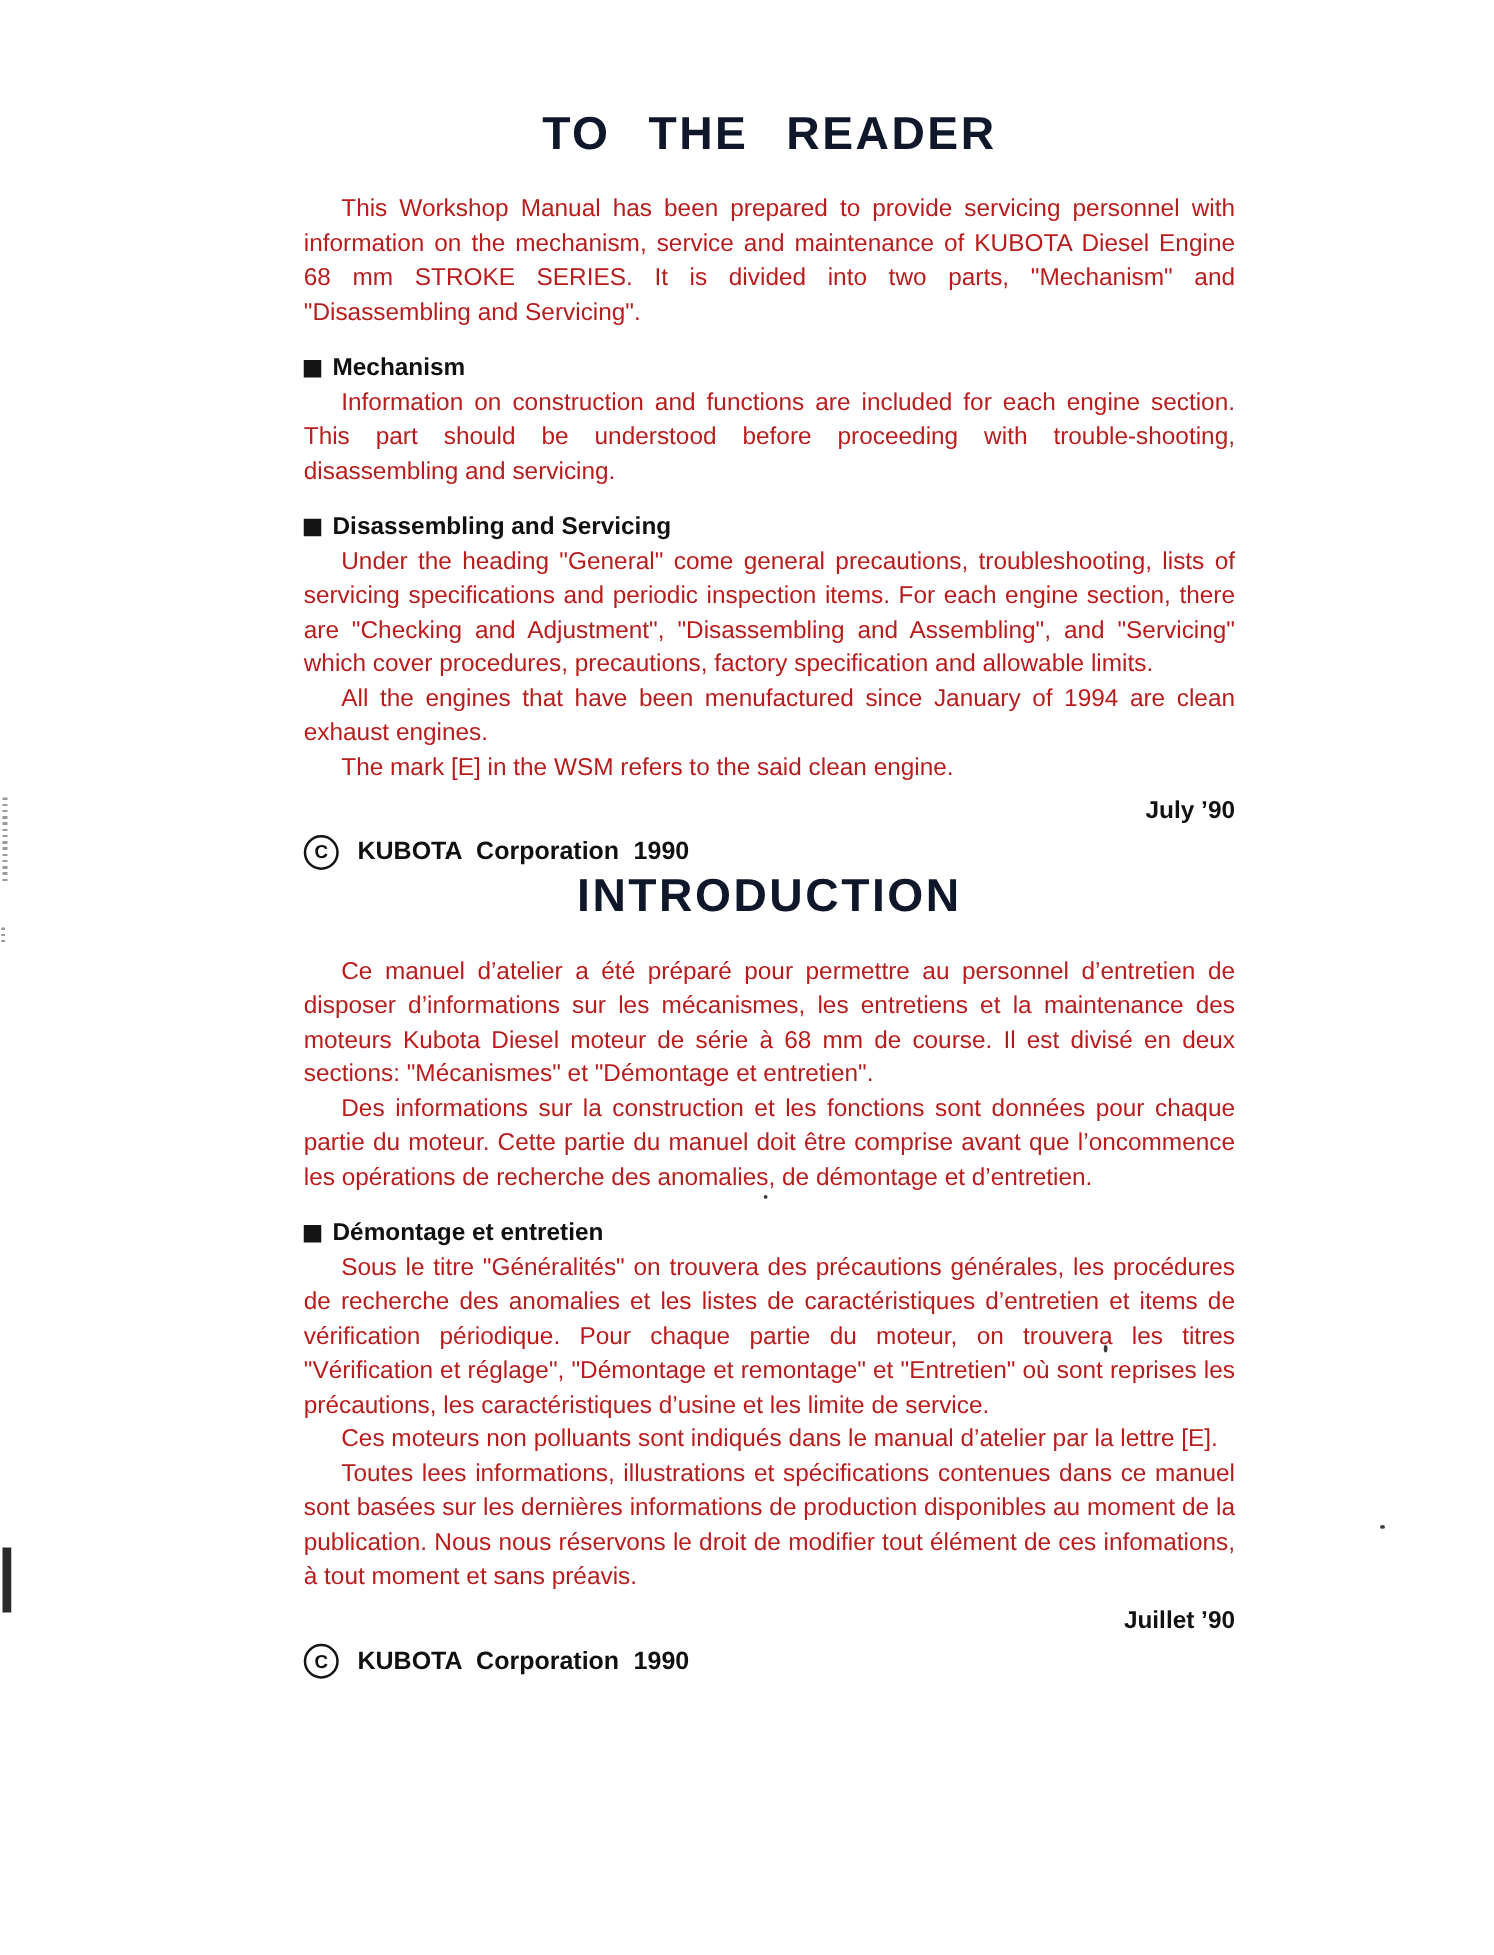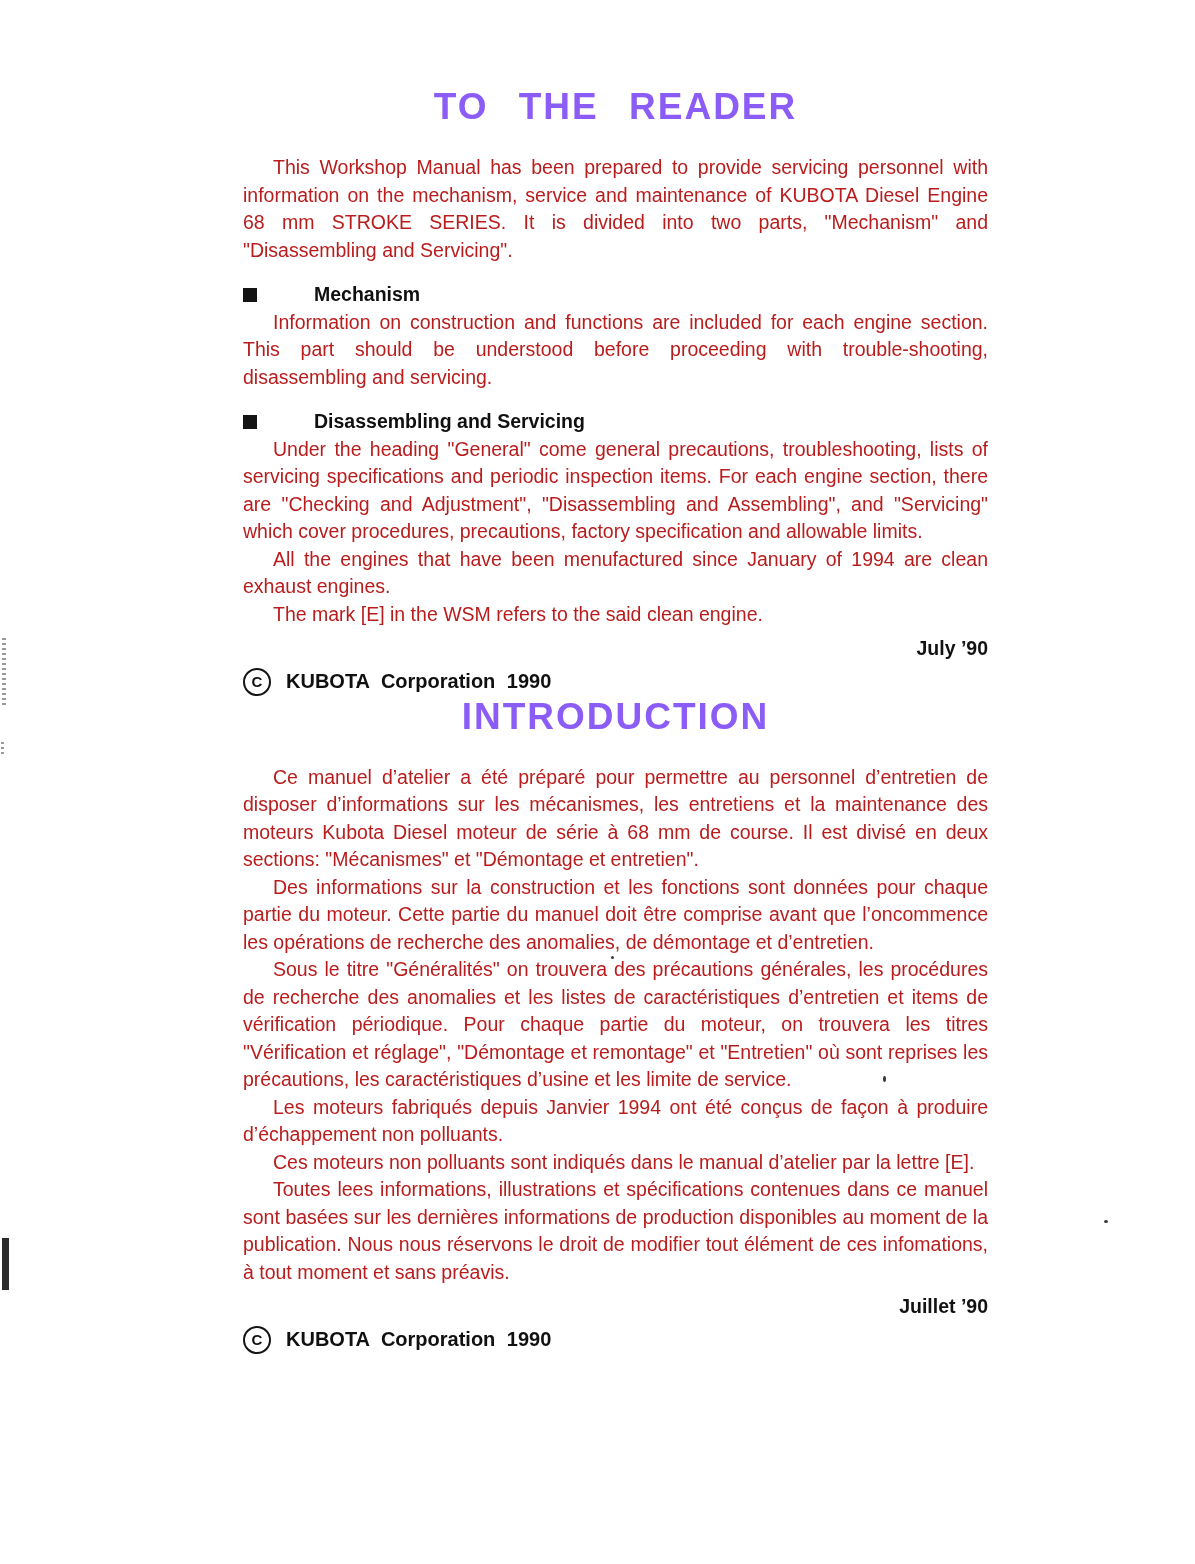--- a/index.html
+++ b/index.html
@@ -16,40 +16,39 @@
     left:243px; top:86px;
     width:745px;
   }
   .doc-title {
     font-size:37px;
     font-weight:700;
     text-align:center;
     letter-spacing:2px;
     word-spacing:18px;
     margin:0 0 26px 0;
-    color:#8b5cf6;
+    color:#0f172a;
   }
   .doc-title.second { }
   p.body {
     font-size:19.5px;
     line-height:27.5px;
     text-align:justify;
     margin:0;
     text-indent:30px;
     color:#b91c1c;
   }
   .sec-heading {
     display:flex;
     align-items:center;
     margin:17px 0 0 0;
     font-size:19.5px;
     line-height:27.5px;
     font-weight:700;
     color:#101010;
-    gap:48px;
   }
   .sq {
     width:14px; height:14px;
     background:#141414;
     margin-right:9px;
     flex:none;
     overflow:hidden;
     color:transparent;
     font-size:1px;
   }
@@ -131,23 +130,26 @@
       <span class="c-circle">C</span>
       <span class="word-spaced">KUBOTA Corporation  1990</span>
     </div>
 
     <h1 class="doc-title second">INTRODUCTION</h1>
 
     <p class="body">Ce manuel d’atelier a été préparé pour permettre au personnel d’entretien de disposer d’informations sur les mécanismes, les entretiens et la maintenance des moteurs Kubota Diesel moteur de série à 68 mm de course.  Il est divisé en deux sections: "Mécanismes" et "Démontage et entretien".</p>
 
     <p class="body">Des informations sur la construction et les fonctions sont données pour chaque partie du moteur.  Cette partie du manuel doit être comprise avant que l’oncommence les opérations de recherche des anomalies, de démontage et d’entretien.</p>
 
+    <div class="sec-heading">
+      <span class="sq">■</span>
+      <span>Démontage et entretien</span>
+    </div>
     <p class="body">Sous le titre "Généralités" on trouvera des précautions générales, les procédures de recherche des anomalies et les listes de caractéristiques d’entretien et items de vérification périodique.  Pour chaque partie du moteur, on trouvera les titres "Vérification et réglage", "Démontage et remontage" et "Entretien" où sont reprises les précautions, les caractéristiques d’usine et les limite de service.</p>
 
-    <p class="body gap-md">Les moteurs fabriqués depuis Janvier 1994 ont été conçus de façon à produire d’échappement non polluants.</p>
     <p class="body">Ces moteurs non polluants sont indiqués dans le manual d’atelier par la lettre [E].</p>
 
     <p class="body gap-md">Toutes lees informations, illustrations et spécifications contenues dans ce manuel sont basées sur les dernières informations de production disponibles au moment de la publication.  Nous nous réservons le droit de modifier tout élément de ces infomations, à tout moment et sans préavis.</p>
 
     <div class="date-line">Juillet ’90</div>
 
     <div class="copyright-line">
       <span class="c-circle">C</span>
       <span class="word-spaced">KUBOTA Corporation  1990</span>
     </div>

